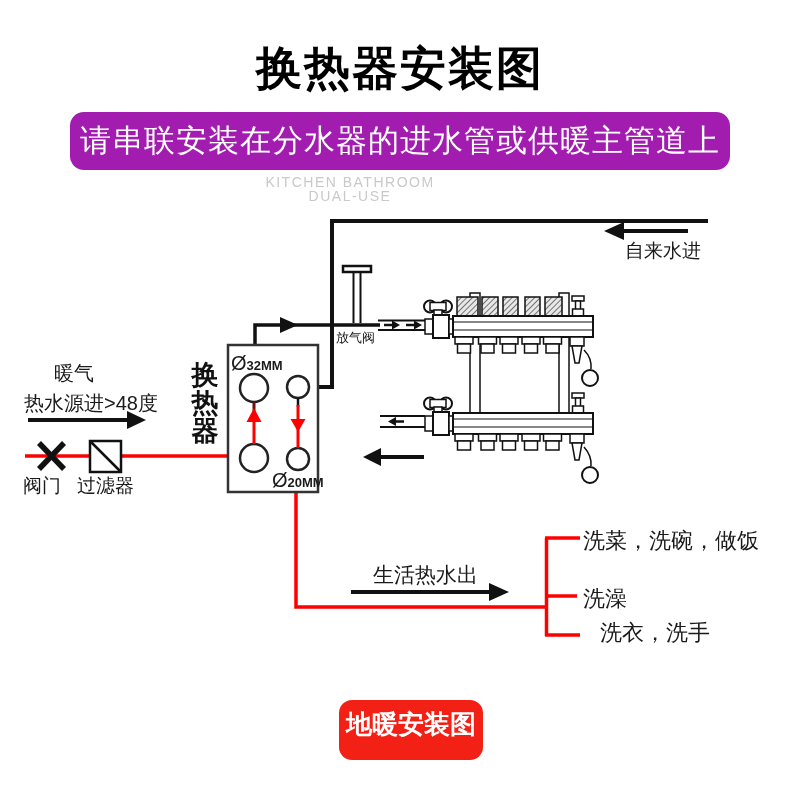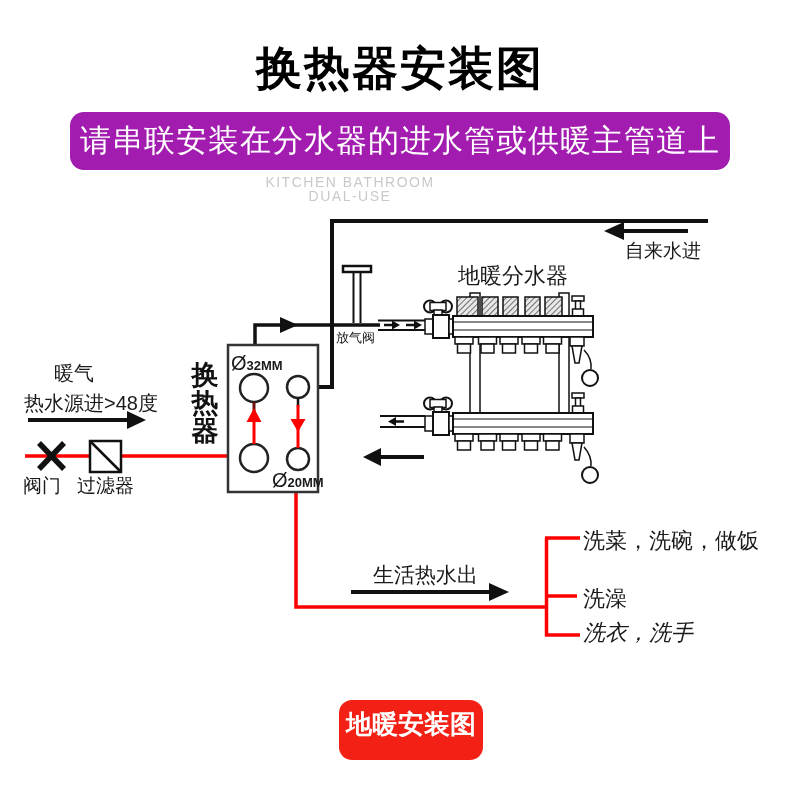--- a/index.html
+++ b/index.html
@@ -231,29 +231,28 @@
       <g>
         <rect x="570" y="434" width="14" height="9" fill="#ffffff" stroke="#111111" stroke-width="1.5"></rect>
         <polygon points="572,443 582,443 579,460 575,460" fill="#ffffff" stroke="#111111" stroke-width="1.5"></polygon>
         <path d="M 584,447 Q 592,456 591,466" fill="none" stroke="#111111" stroke-width="1.5"></path>
         <circle cx="590" cy="475" r="8" fill="#ffffff" stroke="#111111" stroke-width="2"></circle>
       </g>
     </g>
   </svg>
 
   <div class="lbl lbl-19" style="left:625px;top:238px;">自来水进</div>
-  <div class="lbl lbl-22" style="left:458px;top:261px;">地暖分水器</div>
   <div class="lbl lbl-15" style="left:336px;top:329px;">放气阀</div>
   <div class="vertical-label">换热器</div>
   <div class="lbl lbl-20" style="left:42px;top:360px;margin-left:12px;">暖气</div>
   <div class="lbl lbl-20" style="left:24px;top:390px;">热水源进&gt;48度</div>
   <div class="lbl lbl-19" style="left:23px;top:473px;">阀门</div>
   <div class="lbl lbl-19" style="left:77px;top:473px;">过滤器</div>
   <div class="size-label" style="left:231px;top:352px;">Ø32MM</div>
   <div class="size-label" style="left:272px;top:469px;">Ø20MM</div>
   <div class="lbl lbl-21" style="left:373px;top:561px;">生活热水出</div>
   <div class="lbl lbl-22" style="left:583px;top:526px;">洗菜，洗碗，做饭</div>
   <div class="lbl lbl-22" style="left:583px;top:584px;">洗澡</div>
-  <div class="lbl lbl-22" style="left:583px;top:618px;font-style:italic;">洗衣，洗手</div>
+  <div class="lbl lbl-22" style="left:600px;top:618px;">洗衣，洗手</div>
 
   <div class="footer-badge">地暖安装图</div>
 
 </div>
 
 </body></html>

